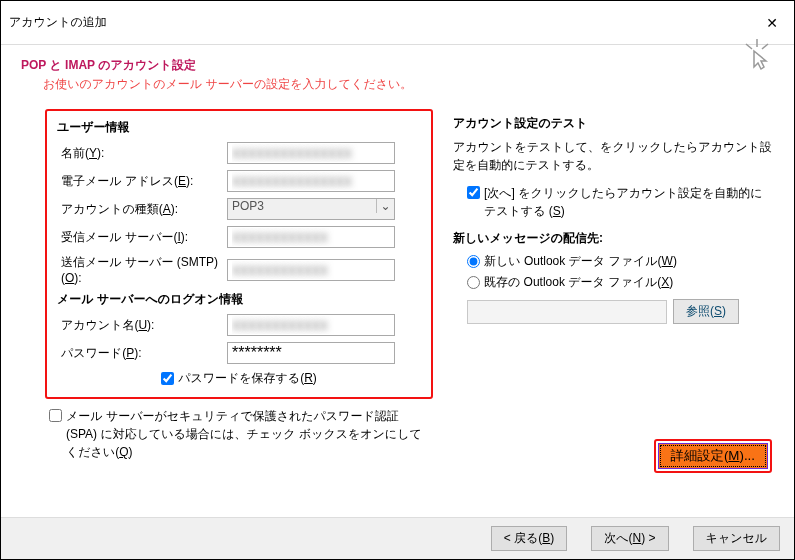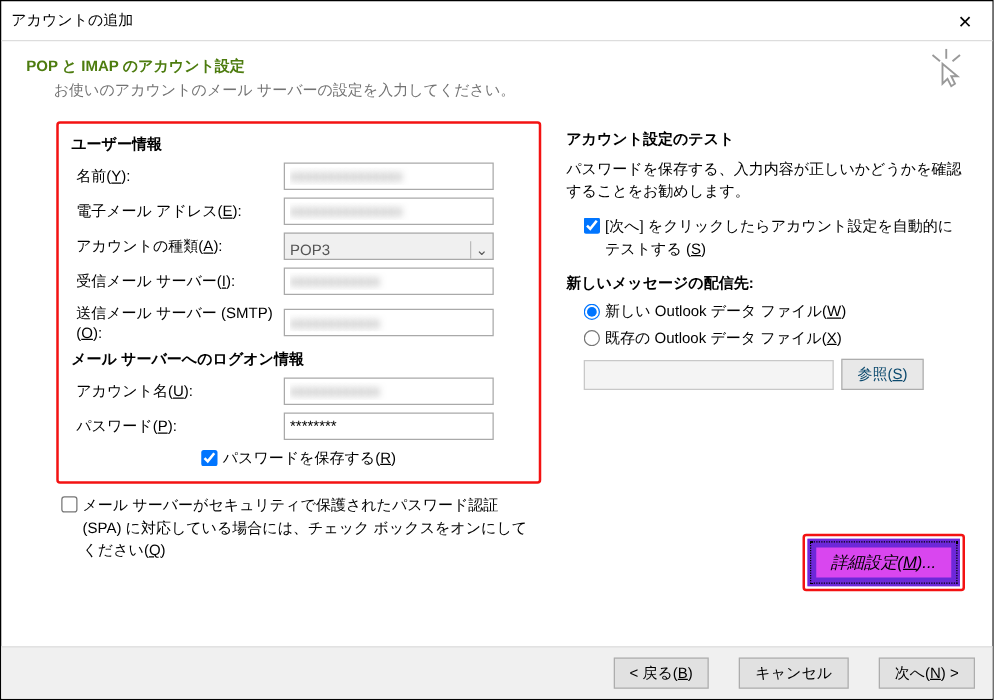--- a/index.html
+++ b/index.html
@@ -10,33 +10,33 @@
   color: #000;
 }
 .window {
   width: 795px;
   height: 560px;
   border: 1px solid #000;
   position: relative;
   background: #fff;
 }
 .titlebar {
-  height: 32px;
+  height: 44px;
   display: flex;
   align-items: center;
   padding: 0 8px;
   border-bottom: 1px solid #ddd;
 }
 .titlebar .title { flex: 1; }
 .titlebar .close-x { font-size: 14px; padding: 0 8px; cursor: default; }
 .header {
   padding: 12px 20px 8px 20px;
 }
-.header .heading { font-weight: bold; color: #4d7c0f; font-size: 12px; }
-.header .sub { padding-left: 22px; margin-top: 2px; color: #737373; }
+.header .heading { font-weight: bold; color: #be185d; font-size: 12px; }
+.header .sub { padding-left: 22px; margin-top: 2px; color: #ef4444; }
 .cursor-icon {
   position: absolute;
   right: 22px;
   top: 38px;
   color: #888;
   font-size: 28px;
 }
 .body {
   display: flex;
   padding: 8px 20px 0 20px;
@@ -68,35 +68,35 @@
 }
 .form-row .fld {
   flex: 1;
 }
 .txt {
   width: 168px;
   height: 22px;
   border: 1px solid #a9a9a9;
   padding: 0 4px;
   font-family: inherit;
-  font-size: 12px;
+  font-size: 16px;
   background: #fff;
 }
 .blurred {
   color: transparent;
   text-shadow: 0 0 6px rgba(120,120,120,0.9);
   user-select: none;
 }
 .sel-wrap {
   display: flex;
   width: 168px;
   height: 22px;
   border: 1px solid #a9a9a9;
   background: #f0f0f0;
-  align-items: flex-end;
+  align-items: flex-start;
 }
 .sel-wrap .sel-val { flex:1; padding-left:4px; color:#555; }
 .sel-wrap .sel-arrow {
   width: 18px;
   text-align: center;
   border-left: 1px solid #bbb;
   color: #555;
 }
 .chk-row {
   display: flex;
@@ -165,26 +165,25 @@
 }
 .more-btn-wrap {
   position: absolute;
   right: 22px;
   bottom: 86px;
   border: 2px solid #f31212;
   border-radius: 3px;
   padding: 2px;
 }
 .more-btn {
-  border: 7px solid #6d28d9;
+  border: 1px solid #6d28d9;
   outline: 1px dotted #000;
   outline-offset: -3px;
-  background: #d946ef;
+  background: #f97316;
   padding: 3px 12px;
-  font-style: italic;
 }
 .footer {
   position: absolute;
   bottom: 0;
   left: 0; right: 0;
   height: 42px;
   background: #f0f0f0;
   border-top: 1px solid #ddd;
   display: flex;
   justify-content: flex-end;
@@ -277,21 +276,21 @@
       </div>
 
       <div class="sub-chk">
         <input type="checkbox" style="">
         <span><span>メール サーバーがセキュリティで保護されたパスワード認証 (SPA) に対応している場合には、チェック ボックスをオンにしてください(</span><span class="u">Q</span><span>)</span></span>
       </div>
     </div>
 
     <div class="right">
       <h4>アカウント設定のテスト</h4>
-      <p class="desc">パスワードを保存する、入力内容が正しいかどうかを確認することをお勧めします。</p>
+      <p class="desc">アカウントをテストして、をクリックしたらアカウント設定を自動的にテストする。</p>
 
 
       <div class="chk-line">
         <input type="checkbox" checked="" style="">
         <span><span>[次へ] をクリックしたらアカウント設定を自動的にテストする (</span><span class="u">S</span><span>)</span></span>
       </div>
 
       <h4>新しいメッセージの配信先:</h4>
 
       <div class="radio-line">
@@ -310,17 +309,17 @@
     </div>
 
   </div>
 
   <div class="more-btn-wrap">
     <button class="more-btn"><span>詳細設定(</span><span class="u">M</span><span>)...</span></button>
   </div>
 
   <div class="footer">
     <button class="btn"><span>&lt; 戻る(</span><span class="u">B</span><span>)</span></button>
+    <button class="btn"><span>次へ(</span><span class="u">N</span><span>) &gt;</span></button>
     <button class="btn">キャンセル</button>
-    <button class="btn"><span>次へ(</span><span class="u">N</span><span>) &gt;</span></button>
   </div>
 
 </div>
 
 </body></html>

